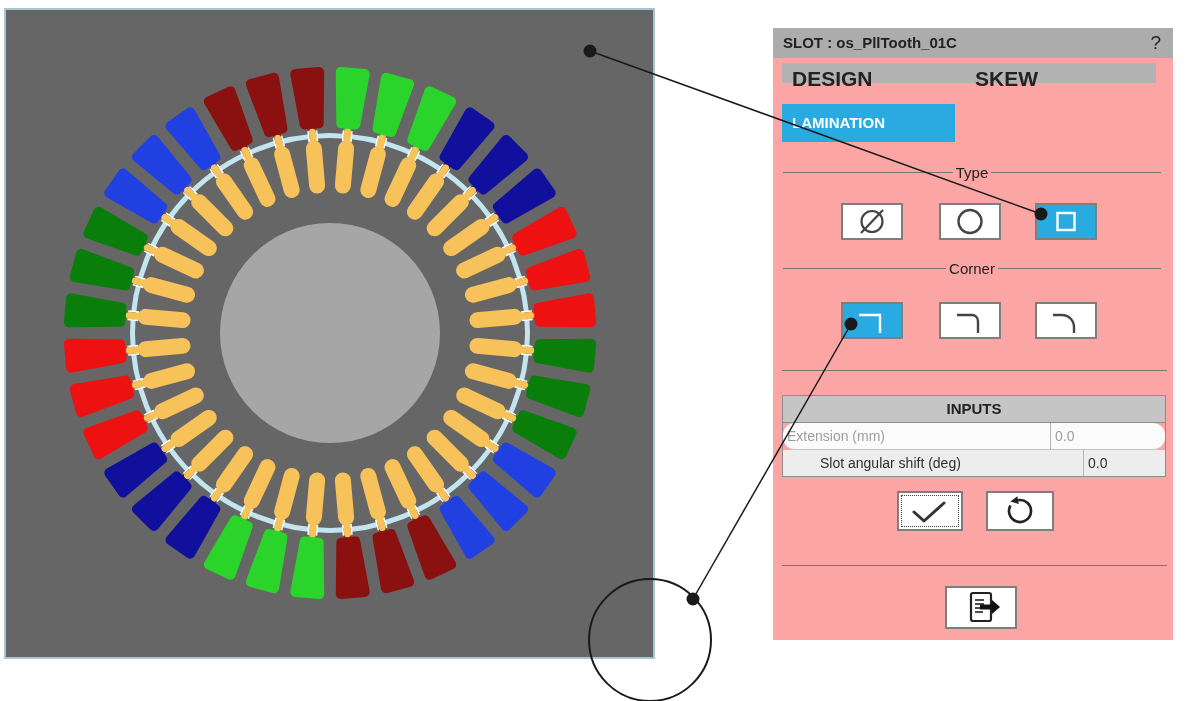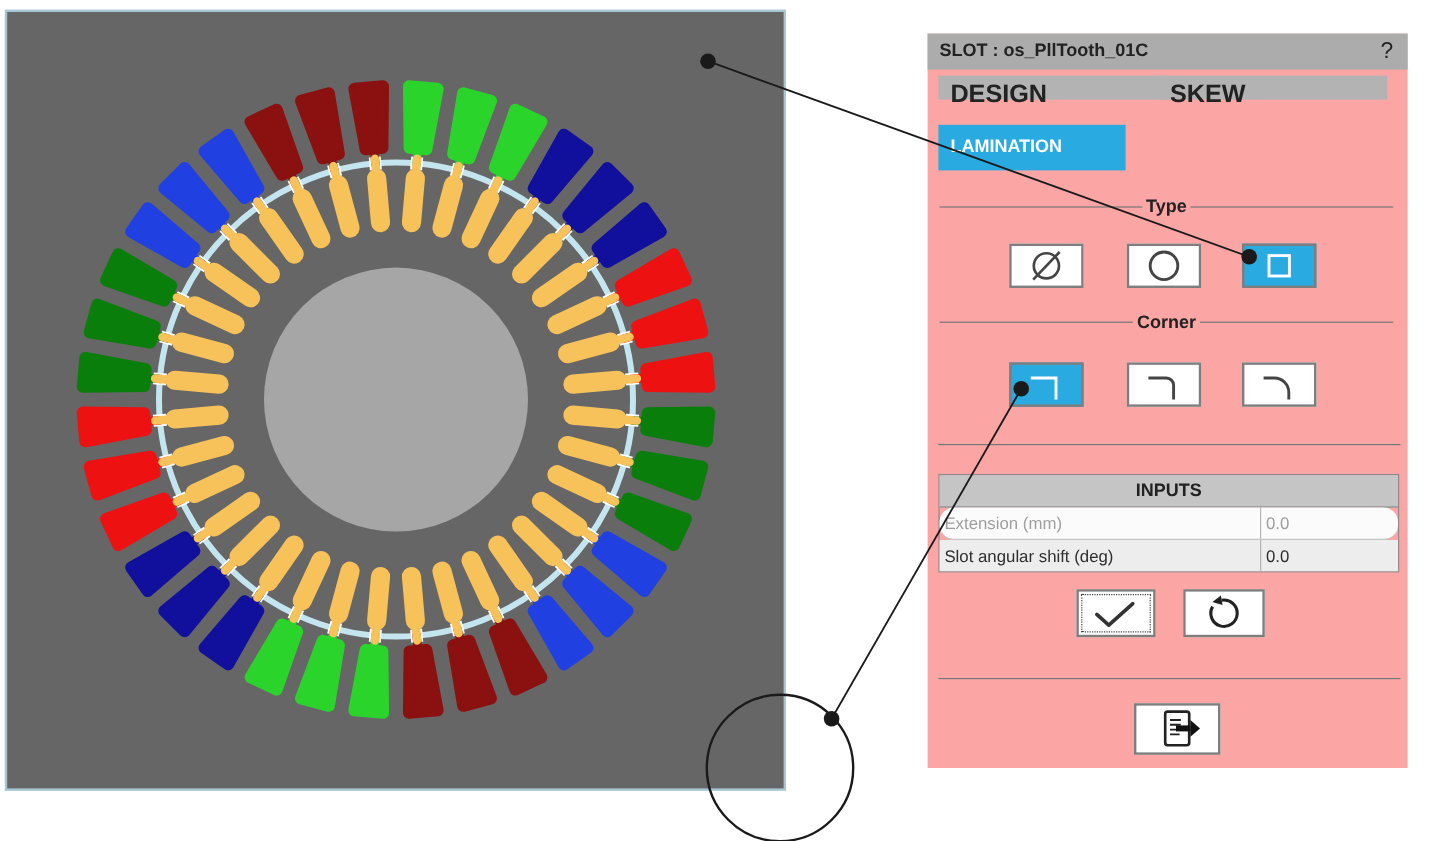--- a/index.html
+++ b/index.html
@@ -7,42 +7,42 @@
   
   #scene{position:absolute;left:0;top:0;z-index:20;pointer-events:none;}
   
   .panel{position:absolute;left:773px;top:28px;width:400px;height:612px;background:#fca5a5;z-index:5;}
   .title-bar{position:absolute;left:0;top:0;width:100%;height:30px;background:#ACACAC;
              font-weight:bold;font-size:15px;color:#222;line-height:30px;box-sizing:border-box;padding-left:10px;}
   .help{position:absolute;right:12px;top:0;font-weight:normal;font-size:19px;color:#222;cursor:pointer;}
   .tab{position:absolute;height:20px;width:191px;background:#B3B3B3;font-weight:bold;font-size:21px;
        color:#222;line-height:32px;box-sizing:border-box;padding-left:10px;top:35px;}
   .tab-design{left:9px;} .tab-skew{left:192px;}
-  .subtab{position:absolute;left:9px;top:76px;width:156px;height:38px;background:#29ABE2;color:#FFF;
+  .subtab{position:absolute;left:9px;top:76px;width:173px;height:38px;background:#29ABE2;color:#FFF;
           font-weight:bold;font-size:15px;line-height:38px;box-sizing:border-box;padding-left:10px;}
   .rule{position:absolute;left:10px;width:378px;height:20px;display:flex;align-items:center;
         font-size:15px;color:#222;}
   .rule::before,.rule::after{content:"";flex:1;border-top:1px solid #777;}
-  .rule span{padding:0 3px;font-weight:bold;}
+  .rule span{padding:0 3px;}
   .rule-type{top:134px;} .rule-corner{top:230px;}
   .opt-btn{position:absolute;width:62px;height:37px;background:#FFF;border:2px solid #7E7E7E;
            box-sizing:border-box;padding:0;cursor:pointer;}
   .opt-btn.selected{background:#29ABE2;}
   .row-type{top:175px;} .row-corner{top:274px;}
   .b1{left:68px;} .b2{left:166px;} .b3{left:262px;}
   .sep{position:absolute;left:9px;width:385px;border-top:1px solid #777;}
   .sep1{top:342px;} .sep2{top:537px;}
   .inputs{position:absolute;left:9px;top:367px;width:384px;border:1px solid #8C8C8C;box-sizing:border-box;}
   .inputs-header{height:26px;background:#C5C5C5;font-weight:bold;font-size:15px;color:#222;
                  text-align:center;line-height:26px;border-bottom:1px solid #8C8C8C;}
   .inp-row{display:flex;height:26px;font-size:14px;line-height:26px;}
   .inp-row .lbl{width:268px;box-sizing:border-box;padding-left:4px;border-right:1px solid #B5B5B5;}
   .inp-row .val{flex:1;box-sizing:border-box;padding-left:4px;}
   .row-ext{background:#FBFBFB;color:#9E9E9E;border-bottom:1px solid #C4C4C4;border-radius:12px;}
-  .row-shift{background:#EDEDED;color:#2E2E2E;}
+  .row-shift{background:#EDEDED;color:#2E2E2E;padding-left:33px;}
   .cmd-btn{position:absolute;background:#FFF;border:2px solid #7E7E7E;box-sizing:border-box;
            padding:0;cursor:pointer;}
   .apply{left:124px;top:463px;width:66px;height:40px;}
   .focus-marquee{position:absolute;inset:2px;border:1px dotted #444;pointer-events:none;}
   .reset{left:213px;top:463px;width:68px;height:40px;}
   .export{left:172px;top:558px;width:72px;height:43px;}
   svg.icon{display:block;margin:auto;}
 </style>
 </head>
 <body>

